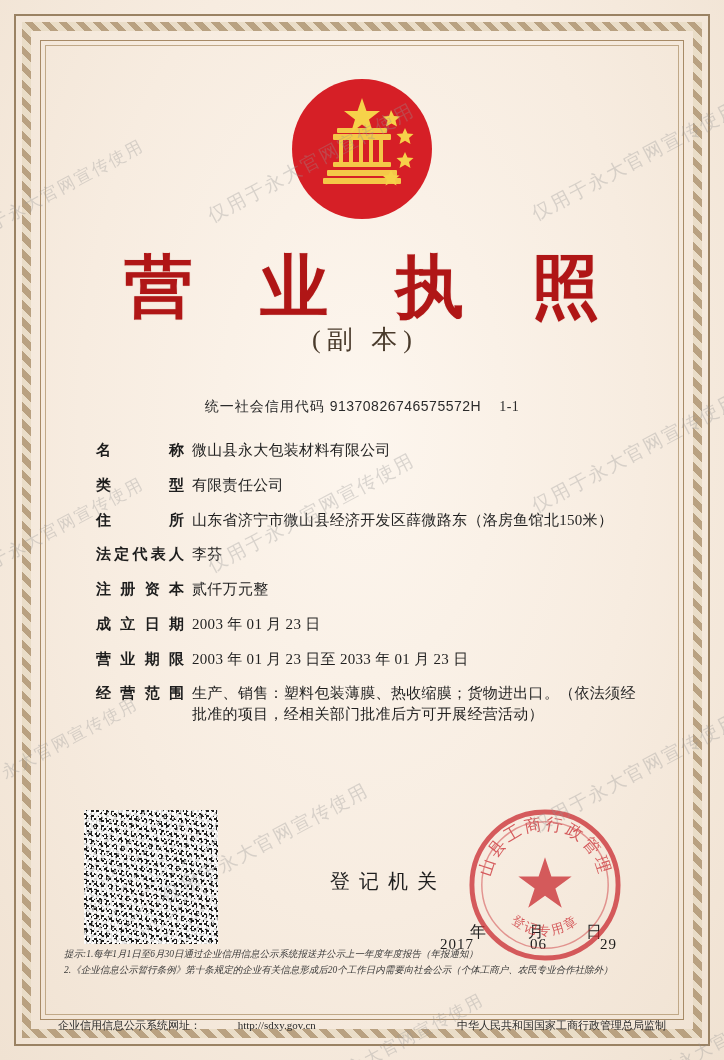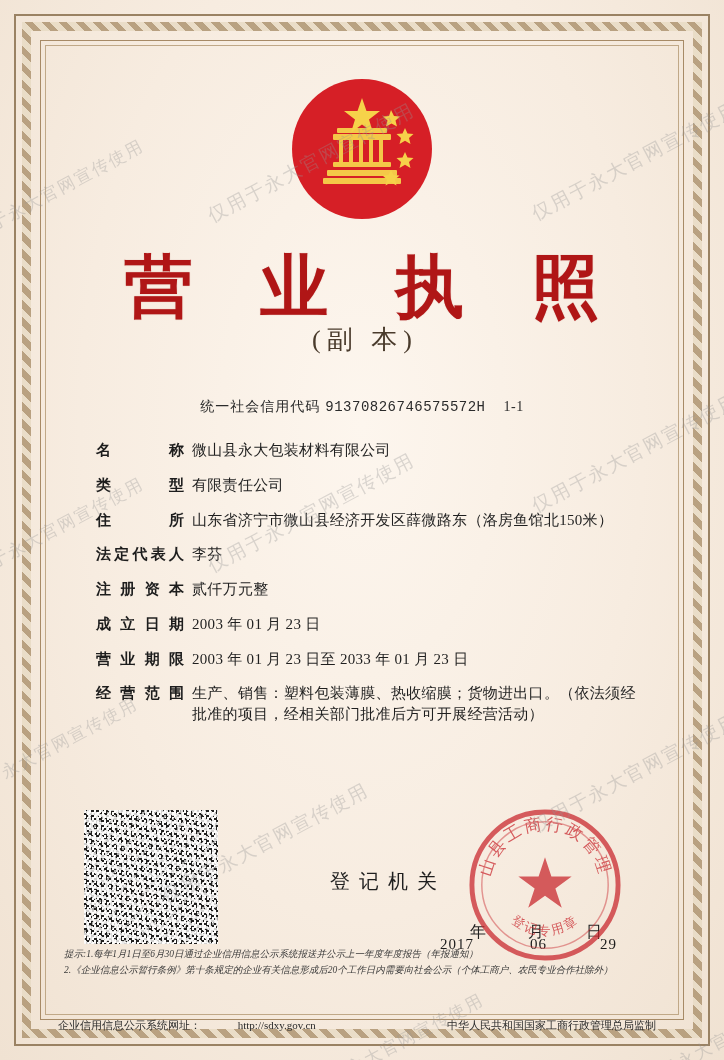--- a/index.html
+++ b/index.html
@@ -88,21 +88,21 @@
   .code-row {
     position: absolute;
     top: 398px;
     left: 0; right: 0;
     text-align: center;
     font-size: 14px;
     color: #2b2b2b;
     letter-spacing: .5px;
   }
   .code-row .code-label { letter-spacing: 1px; }
-  .code-row .code-value { margin-left: 1px; font-family: Liberation Mono, monospace; letter-spacing: .5px;}
+  .code-row .code-value { margin-left: 1px; font-family: Liberation Sans, sans-serif; letter-spacing: .5px;}
   .code-row .code-suffix { margin-left: 14px; }
 
   
   .fields {
     position: absolute;
     top: 440px;
     left: 96px;
     width: 540px;
   }
   .field {
@@ -204,21 +204,21 @@
     top: 946px;
     width: 600px;
     font-size: 9.5px;
     line-height: 1.7;
     color: #3a3a3a;
     font-style: italic;
   }
   .footer {
     position: absolute;
     left: 58px;
-    right: 68px;
+    right: 58px;
     top: 1018px;
     display: flex;
     justify-content: space-between;
     font-size: 11px;
     color: #2a2a2a;
   }
   .footer .left-part .url { margin-left: 34px; }
 
   
   .wm {

